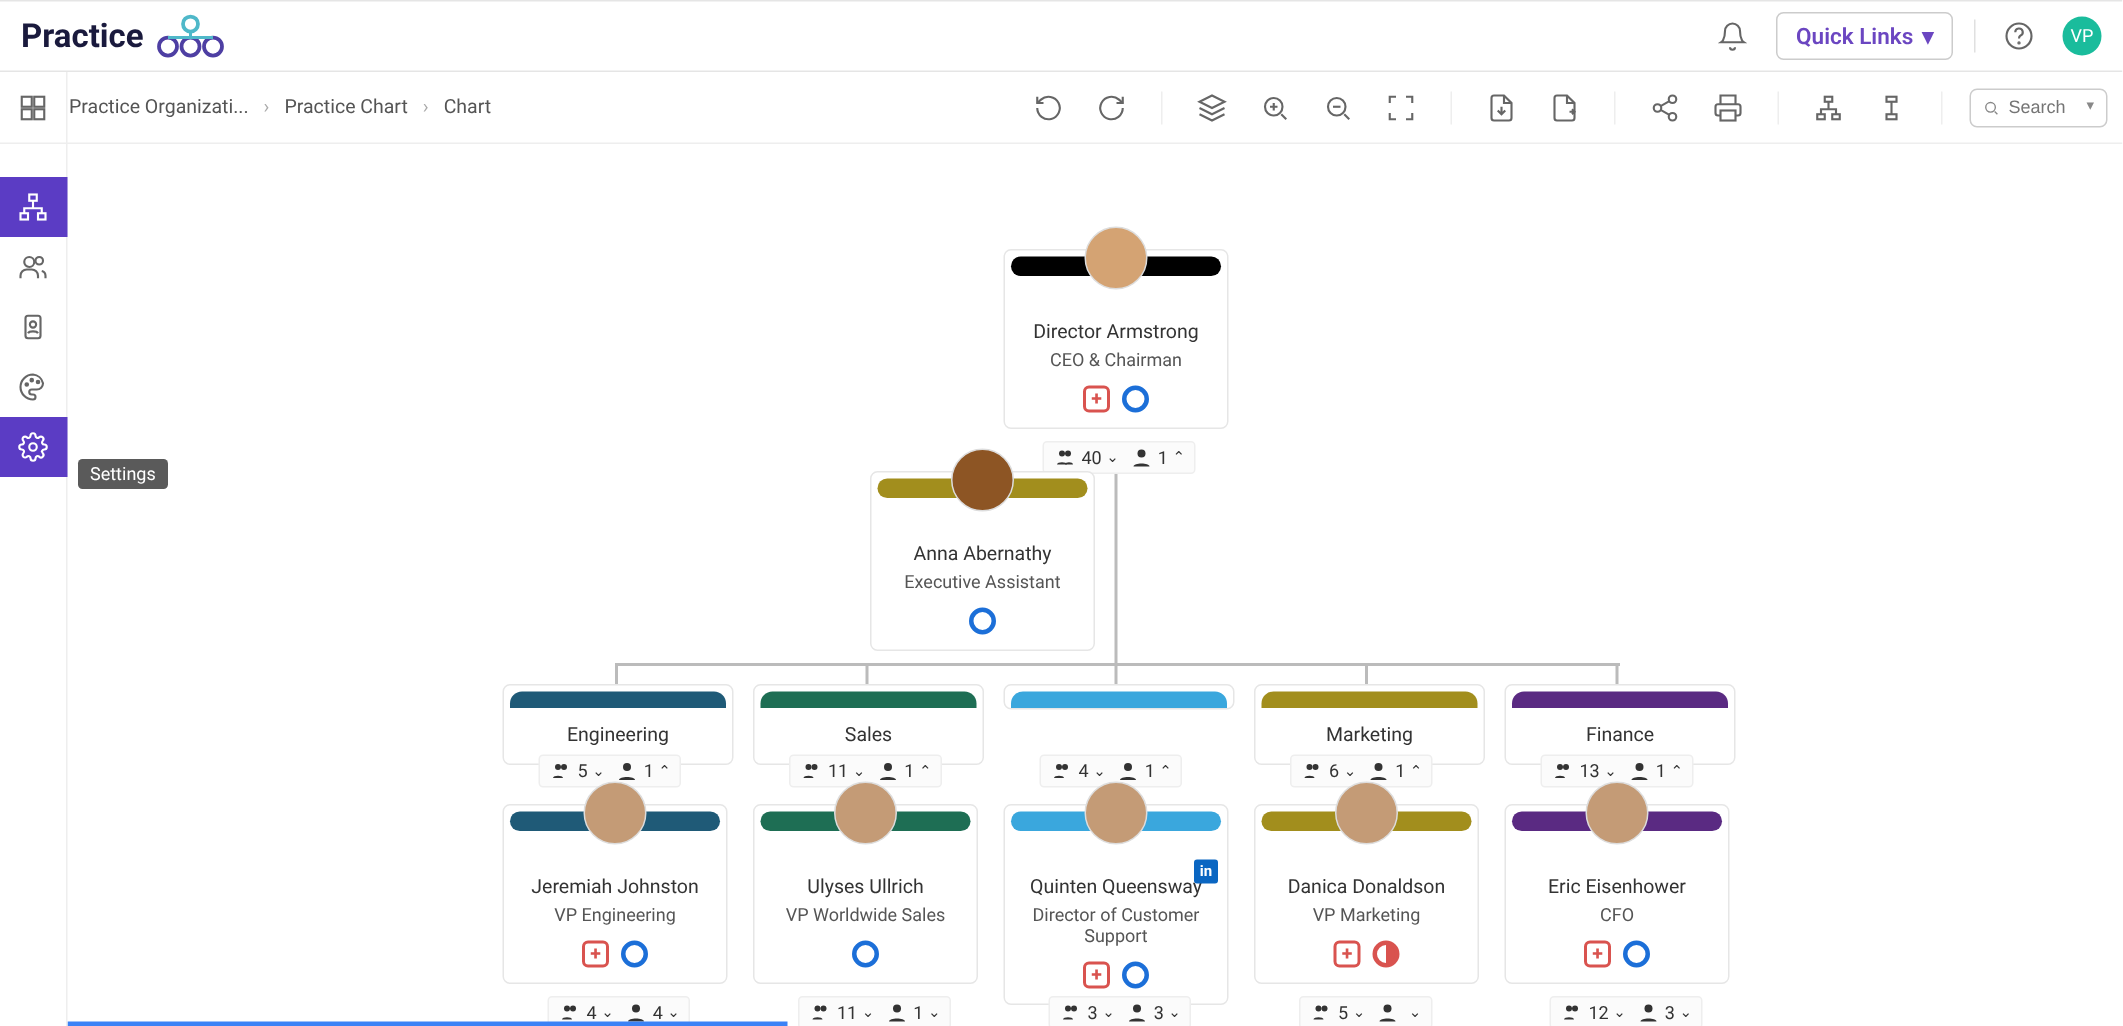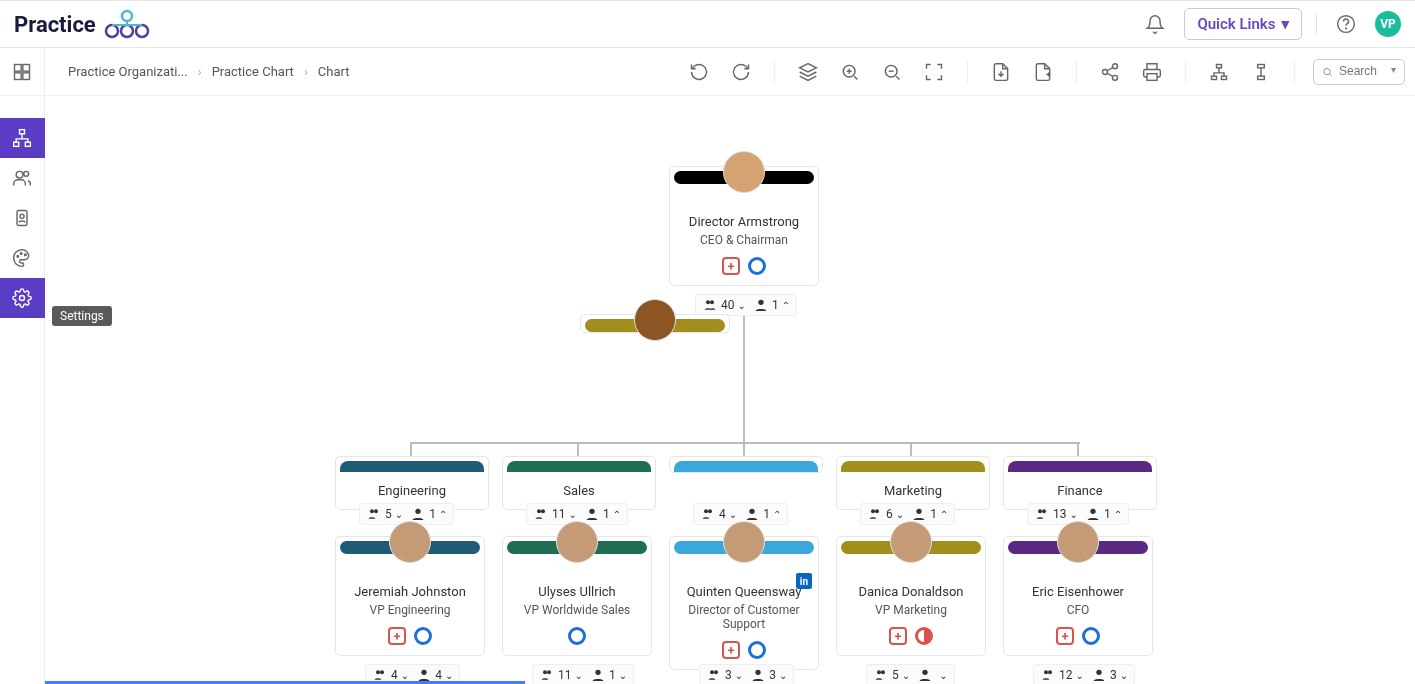--- a/index.html
+++ b/index.html
@@ -3,25 +3,25 @@
 <meta charset="utf-8">
 <style>
 * { box-sizing: border-box; margin: 0; padding: 0; }
 body { font-family: -apple-system, BlinkMacSystemFont, "Segoe UI", Roboto, Helvetica, Arial, sans-serif; font-size: 13px; color: #333; background: #fff; overflow: hidden; }
 .header { height: 48px; border-top: 1px solid #e5e5e5; border-bottom: 1px solid #e5e5e5; display: flex; align-items: center; padding: 0 14px; justify-content: space-between; }
 .logo { display:flex; align-items:center; gap:6px; }
 .logo-text { font-size: 22px; font-weight: 700; color:#1a1a3d; }
 .header-right { display:flex; align-items:center; gap:14px; }
 .quick-links { border:1px solid #ccc; border-radius:5px; padding:6px 12px; color:#6b46c1; font-weight:600; font-size:15px; display:flex; align-items:center; gap:6px; cursor:pointer; }
 .icon-btn { width:30px; height:30px; display:flex; align-items:center; justify-content:center; cursor:pointer; color:#666; }
-.avatar-badge { width:26px; height:26px; border-radius:50%; background:#1abc9c; color:#fff; font-weight:700; font-size:12px; display:flex; align-items:center; justify-content:center;}
+.avatar-badge { width:26px; height:26px; border-radius:50%; background:#1abc9c; color:#fff; font-weight:400; font-size:12px; display:flex; align-items:center; justify-content:center;}
 .divider-v { width:1px; height:22px; background:#e0e0e0; }
 
 .subheader { height:48px; border-bottom:1px solid #eee; display:flex; align-items:center; padding-left:46px; padding-right:10px; justify-content:space-between; }
-.breadcrumb { display:flex; align-items:center; gap:10px; font-size:13px; color:#555;padding-left:22px; }
+.breadcrumb { display:flex; align-items:center; gap:10px; font-size:13px; color:#555; }
 .bc-chevron { color:#aaa; }
 .toolbar { display:flex; align-items:center; gap:12px; }
 .toolbar .sep { width:1px; height:22px; background:#eee; margin:0 6px;}
 .search-box { border:1px solid #ccc; border-radius:5px; padding:4px 8px; display:flex; align-items:flex-start; gap:6px; width:92px;}
 .search-box input { border:none; outline:none; width:46px; font-size:12px; }
 .caret-down { font-size:10px; color:#888;}
 
 .side-rail { position:absolute; left:0; top:48px; bottom:0; width:45px; border-right:1px solid #eee; display:flex; flex-direction:column; align-items:center; }
 .rail-item { width:45px; height:40px; display:flex; align-items:center; justify-content:center; color:#666; cursor:pointer; }
 .rail-item.active { background:#5b3cc4; color:#fff; }
@@ -298,20 +298,27 @@
           <path d="M4 21c0-4 16-4 16 0" fill="#333"></path>
         </svg>
         <span>1</span>
         <span class="mini-chevron">⌃</span>
       </span>
   </div>
 
   <div class="card" style="left:535px; top:218px;">
     <div class="band" style="background:#a28e1d;border-radius:10px;height:13px;"></div>
     <div class="photo" style="background:#8d5524;"></div>
+    <div class="body">
+      <div class="name">Anna Abernathy</div>
+      <div class="title">Executive Assistant</div>
+      <div class="badge-row">
+          <div class="b-blue"></div>
+        </div>
+    </div>
   </div>
 
   <div id="dept-row">
       <div class="dept-card" style="left: 290px; top: 360px;">
         <div class="band" style="background:#1f5a77"></div>
     <div class="label">Engineering</div>
       </div>
       <div class="footer-stats" style="left: 314px; top: 407px;">
         <span class="grp">
           <svg class="ic-sm" viewBox="0 0 24 24">

